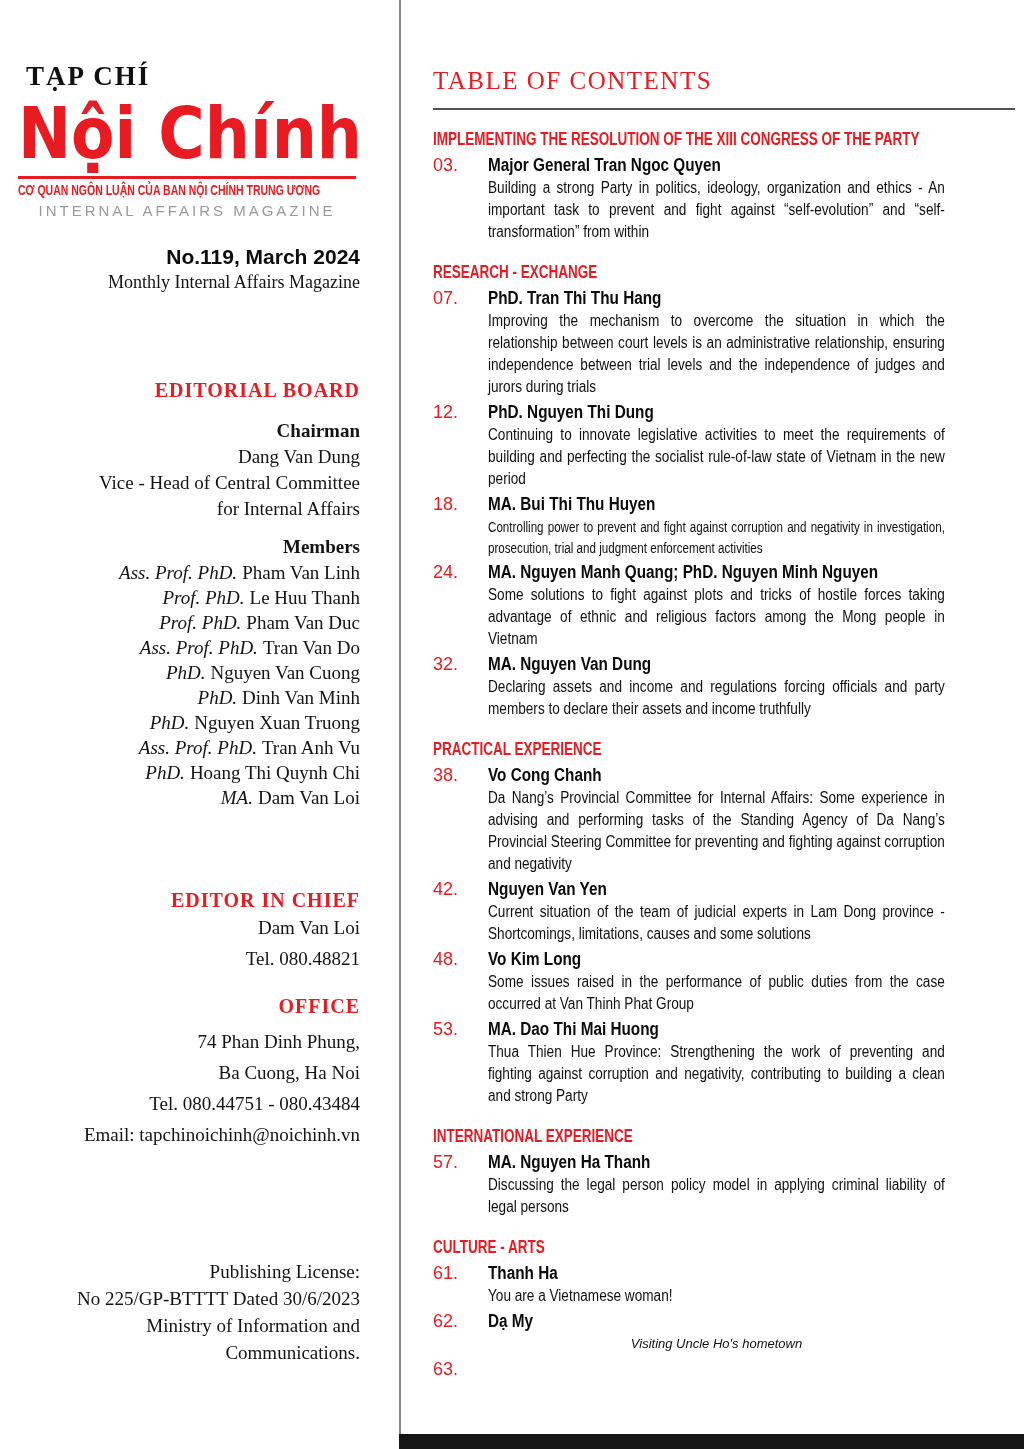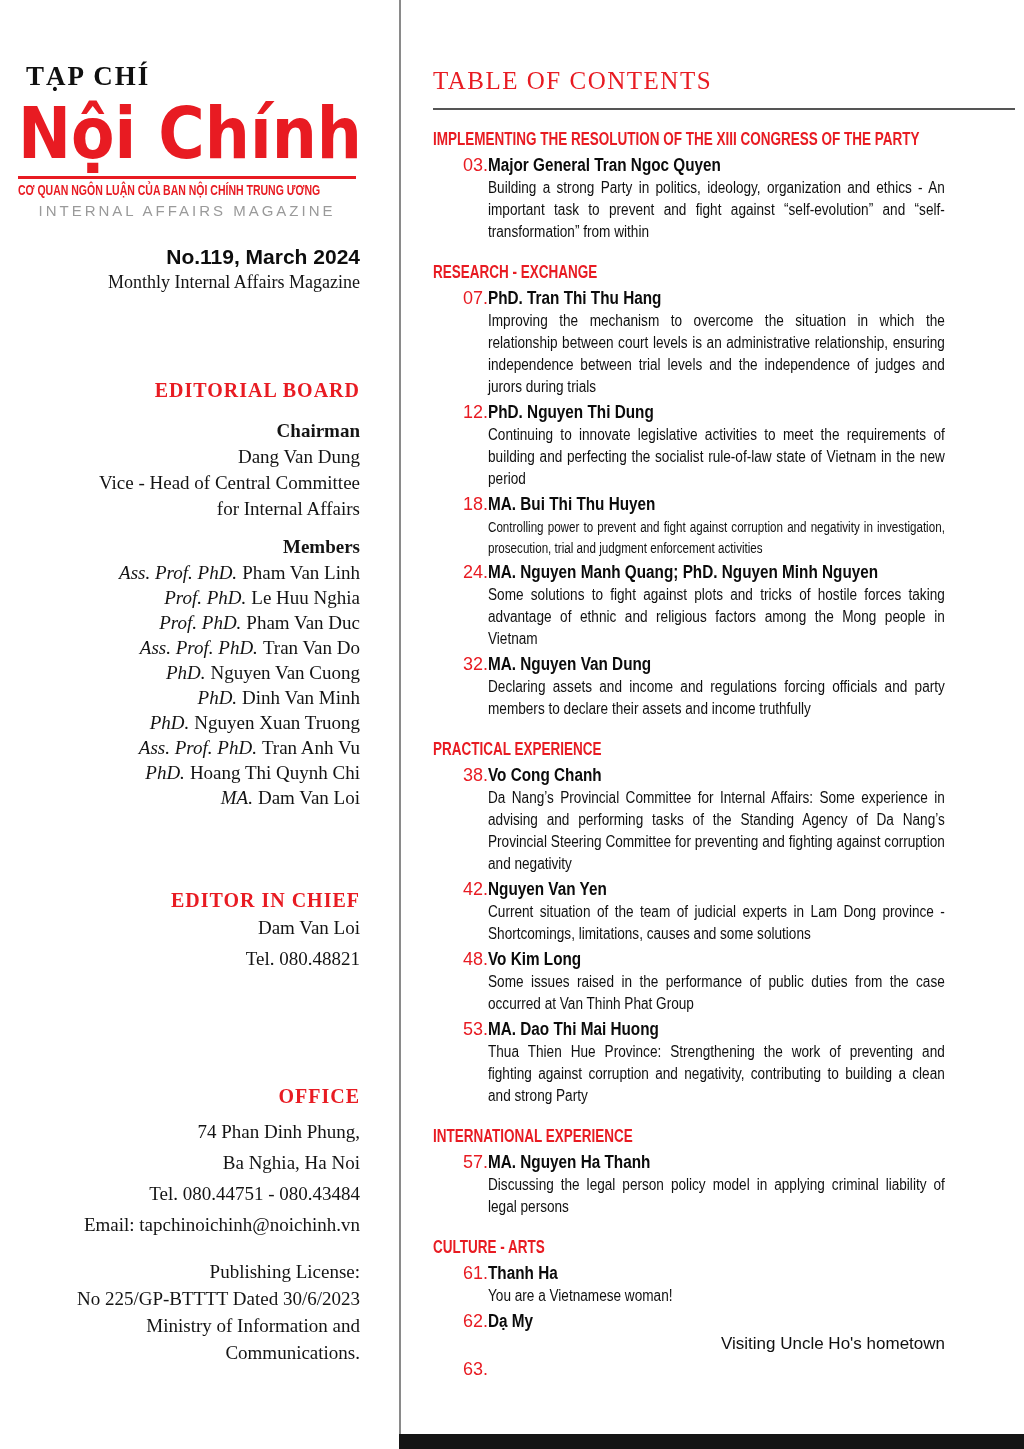--- a/index.html
+++ b/index.html
@@ -43,54 +43,54 @@
   .eb{top:318px;}
   .eb .red-head{margin-bottom:16px;}
   .bold-label{font-weight:bold;font-size:19px;line-height:26px;}
   .eb-line{font-size:19px;line-height:26px;}
   .members-label{margin-top:12px;}
   .member-line{font-size:19px;line-height:25px;white-space:nowrap;}
   .member-prefix{font-style:italic;margin-right:5px;}
   .eic{top:828px;}
   .eic .red-head{}
   .eic-line{font-size:19px;line-height:31px;}
-  .office{top:1024px;}
+  .office{top:934px;}
   .office .red-head{margin-bottom:8px;}
   .office-line{font-size:19px;line-height:31px;}
   .license{top:1198px;}
   .license-line{font-size:19px;line-height:27px;}
 
   
   .right-col{position:absolute;left:433px;top:66px;width:512px;}
   .toc-title{
     font-family:"Liberation Serif","DejaVu Serif",serif;color:var(--red);
     font-size:25px;letter-spacing:1.5px;line-height:30px;font-weight:normal;white-space:nowrap;
   }
   .toc-rule{height:2px;background:var(--rule);width:582px;margin-top:12px;}
   .toc-sec{margin-top:17px;}
   .sec-head{
     font-family:"Liberation Sans","DejaVu Sans",sans-serif;font-weight:bold;color:var(--red);
     font-size:18px;line-height:24px;white-space:nowrap;
     transform:scaleX(0.75);transform-origin:left top;width:133.3%;
   }
   .toc-item{display:flex;margin-top:2px;}
-  .pg{flex:0 0 55px;font-family:"Liberation Sans","DejaVu Sans",sans-serif;color:var(--red);font-size:18px;line-height:24px;text-align:right;}
+  .pg{flex:0 0 55px;font-family:"Liberation Sans","DejaVu Sans",sans-serif;color:var(--red);font-size:18px;line-height:24px;}
   .it-body{flex:1;min-width:0;}
   .author{
     font-family:"Liberation Sans","DejaVu Sans",sans-serif;font-weight:bold;color:#0b0b0b;
     font-size:18px;line-height:24px;white-space:nowrap;
     transform:scaleX(0.85);transform-origin:left top;width:117.6%;
   }
   .summary{
     font-family:"Liberation Sans","DejaVu Sans",sans-serif;color:#101010;
     font-size:16px;line-height:22px;text-align:justify;
     transform:scaleX(0.85);transform-origin:left top;width:117.6%;
   }
   .summary.tight{font-size:15.5px;line-height:21px;transform:scaleX(0.75);width:133.3%;}
-  .summary.plain{transform:none;width:100%;font-size:17px;text-align:right;}
+  .summary.plain{transform:none;width:100%;font-size:13px;text-align:center;font-style:italic;}
   .summary.short{text-align:left;}
 </style>
 </head>
 <body>
 
 <div class="v-divider"></div>
 <div class="bottom-bar"></div>
 
 <div class="left-col">
 
@@ -108,41 +108,41 @@
   </div>
 
   <div class="lc-block eb">
     <div class="red-head">EDITORIAL BOARD</div>
     <div class="bold-label">Chairman</div>
     <div class="eb-line">Dang Van Dung</div>
     <div class="eb-line">Vice - Head of Central Committee</div>
     <div class="eb-line">for Internal Affairs</div>
     <div class="bold-label members-label">Members</div>
     <div class="member-line"><span class="member-prefix">Ass. Prof. PhD.</span><span>Pham Van Linh</span></div>
-    <div class="member-line"><span class="member-prefix">Prof. PhD.</span><span>Le Huu Nghia</span></div>
+    <div class="member-line"><span class="member-prefix">Prof. PhD.</span><span>Le Huu Thanh</span></div>
     <div class="member-line"><span class="member-prefix">Prof. PhD.</span><span>Pham Van Duc</span></div>
     <div class="member-line"><span class="member-prefix">Ass. Prof. PhD.</span><span>Tran Van Do</span></div>
     <div class="member-line"><span class="member-prefix">PhD.</span><span>Nguyen Van Cuong</span></div>
     <div class="member-line"><span class="member-prefix">PhD.</span><span>Dinh Van Minh</span></div>
     <div class="member-line"><span class="member-prefix">PhD.</span><span>Nguyen Xuan Truong</span></div>
     <div class="member-line"><span class="member-prefix">Ass. Prof. PhD.</span><span>Tran Anh Vu</span></div>
     <div class="member-line"><span class="member-prefix">PhD.</span><span>Hoang Thi Quynh Chi</span></div>
     <div class="member-line"><span class="member-prefix">MA.</span><span>Dam Van Loi</span></div>
   </div>
 
   <div class="lc-block eic">
     <div class="red-head">EDITOR IN CHIEF</div>
     <div class="eic-line">Dam Van Loi</div>
     <div class="eic-line">Tel. 080.48821</div>
   </div>
 
   <div class="lc-block office">
     <div class="red-head">OFFICE</div>
     <div class="office-line">74 Phan Dinh Phung,</div>
-    <div class="office-line">Ba Nghia, Ha Noi</div>
+    <div class="office-line">Ba Cuong, Ha Noi</div>
     <div class="office-line">Tel. 080.44751 - 080.43484</div>
     <div class="office-line">Email: tapchinoichinh@noichinh.vn</div>
   </div>
 
   <div class="lc-block license">
     <div class="license-line">Publishing License:</div>
     <div class="license-line">No 225/GP-BTTTT Dated 30/6/2023</div>
     <div class="license-line">Ministry of Information and</div>
     <div class="license-line">Communications.</div>
   </div>

